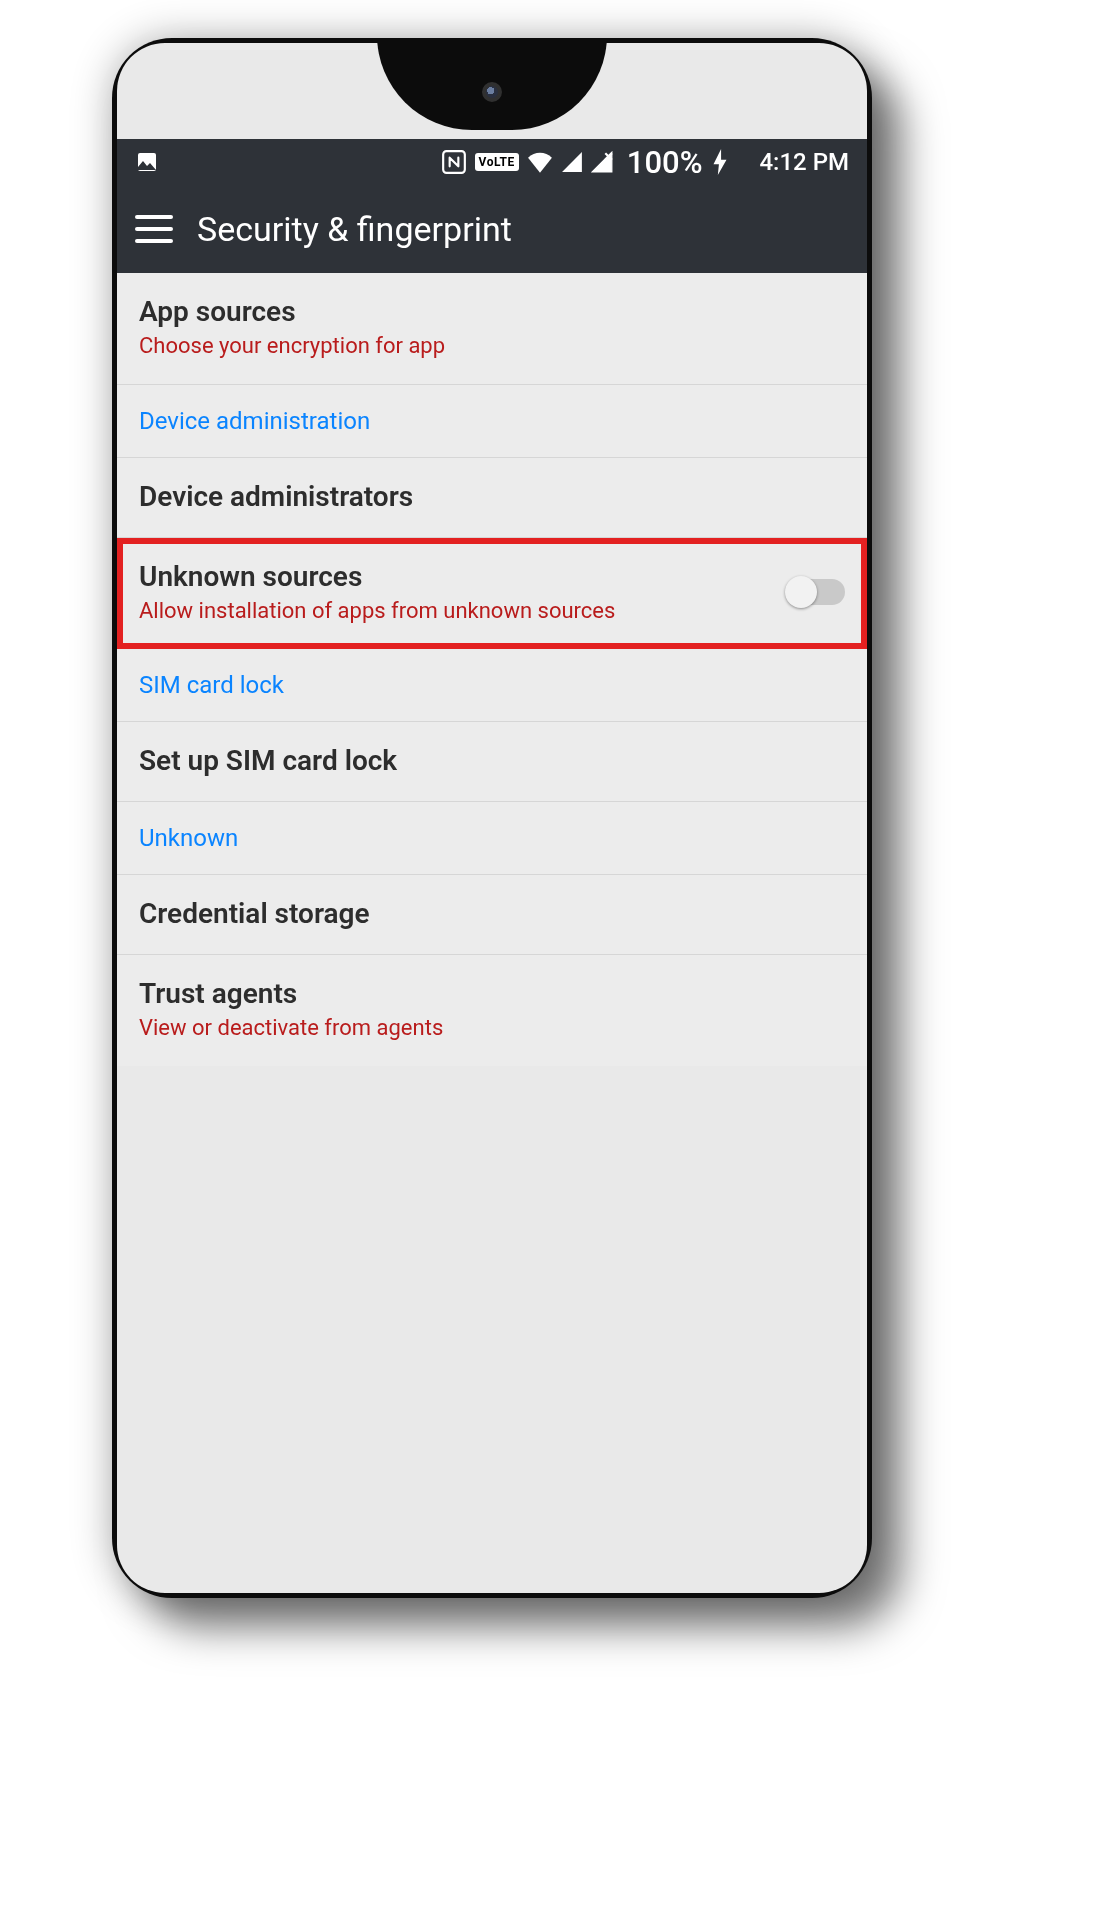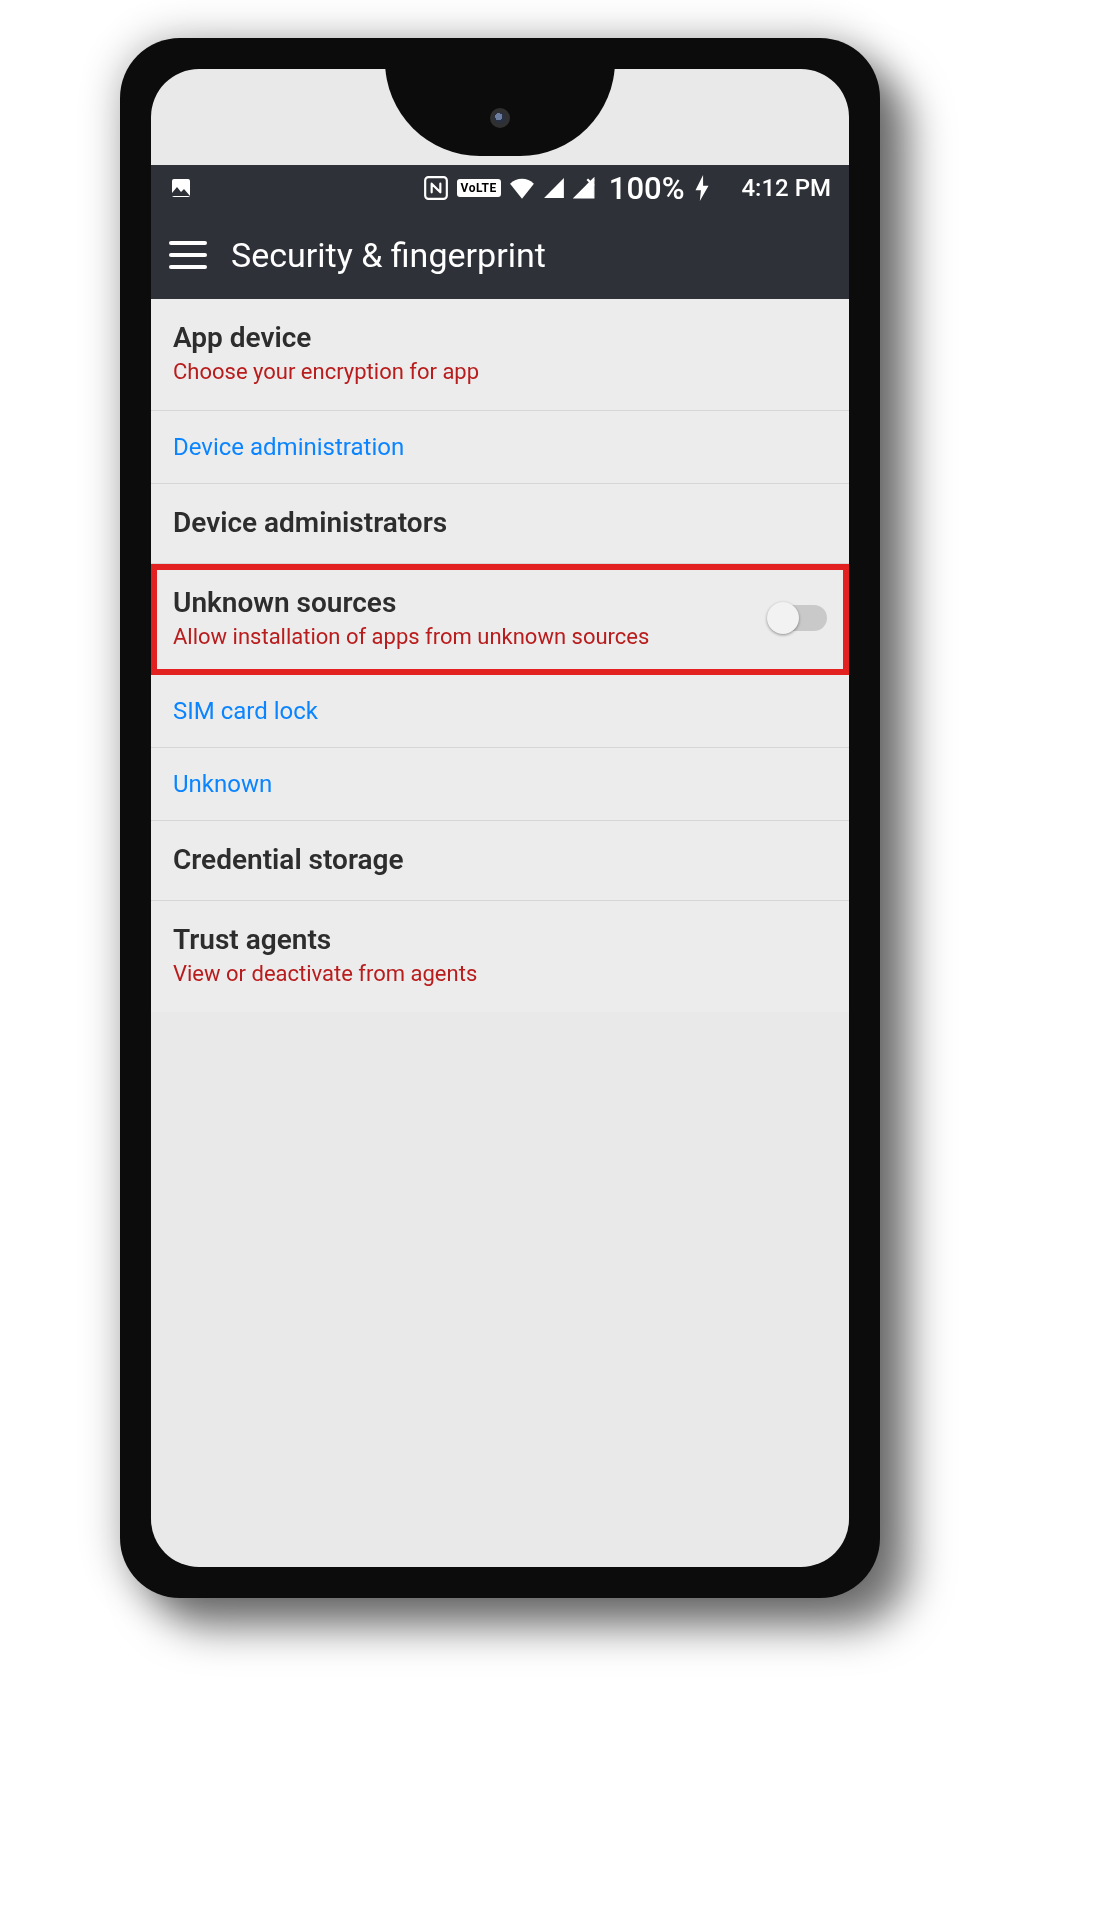--- a/index.html
+++ b/index.html
@@ -17,26 +17,26 @@
     position: relative;
     width: 100%;
     height: 100%;
     background: #ffffff;
   }
 
   
   .phone {
     position: absolute;
     top: 38px;
-    left: 120px;
+    left: 112px;
     width: 760px;
     height: 1560px;
     background: #0c0c0c;
     border-radius: 60px;
-    padding: 31px;
+    padding: 5px;
     box-shadow: 0 0 40px rgba(0,0,0,.3), 30px 30px 40px rgba(0,0,0,.5);
   }
   .phone::after{
     content:"";
     position:absolute;
     right:-160px; top:40px; bottom:-40px; width:160px;
     background:#000;
     filter: blur(10px);
     opacity:.85;
     z-index:-1;
@@ -211,21 +211,21 @@
             <span></span>
             <span></span>
         </div>
         <div class="appbar-title">Security &amp; fingerprint</div>
       </div>
 
       <div class="list">
 
         <div class="row">
           <div class="txt">
-            <div class="title">App device</div>
+            <div class="title">App sources</div>
             <div class="sub">Choose your encryption for app</div>
           </div>
         </div>
 
         <div class="row header-row">
           <div class="txt">
               <div class="title">Device administration</div>
             </div>
         </div>
 
@@ -242,20 +242,25 @@
           </div>
           <div class="toggle"></div>
         </div>
 
         <div class="row header-row">
           <div class="txt">
               <div class="title">SIM card lock</div>
             </div>
         </div>
 
+        <div class="row">
+          <div class="txt">
+            <div class="title">Set up SIM card lock</div>
+          </div>
+        </div>
 
         <div class="row header-row">
           <div class="txt">
               <div class="title">Unknown</div>
             </div>
         </div>
 
         <div class="row">
           <div class="txt">
             <div class="title">Credential storage</div>

